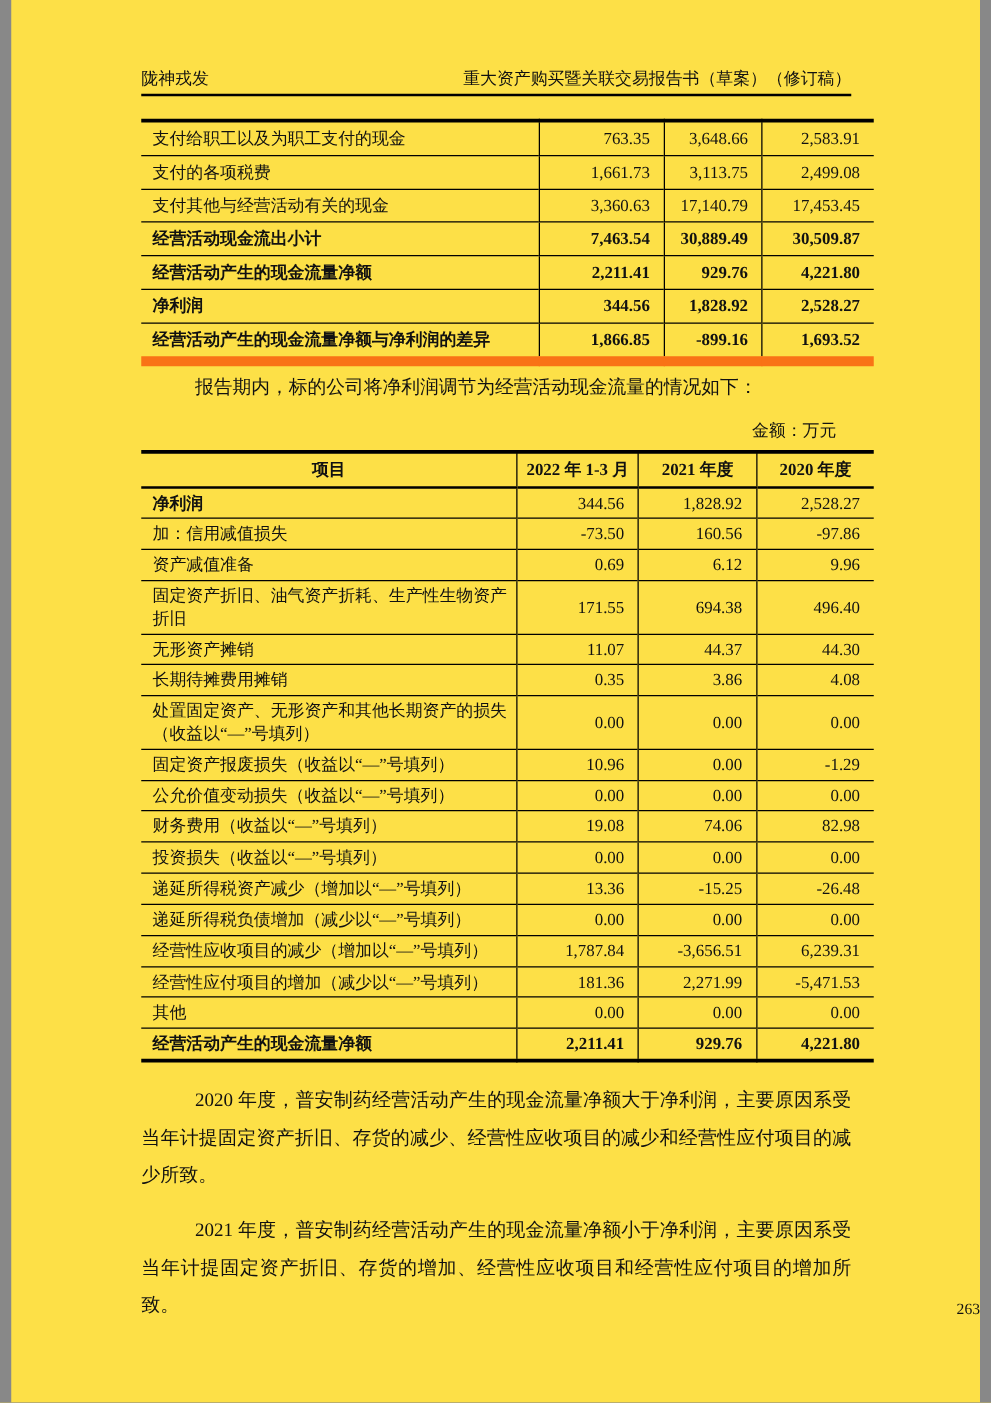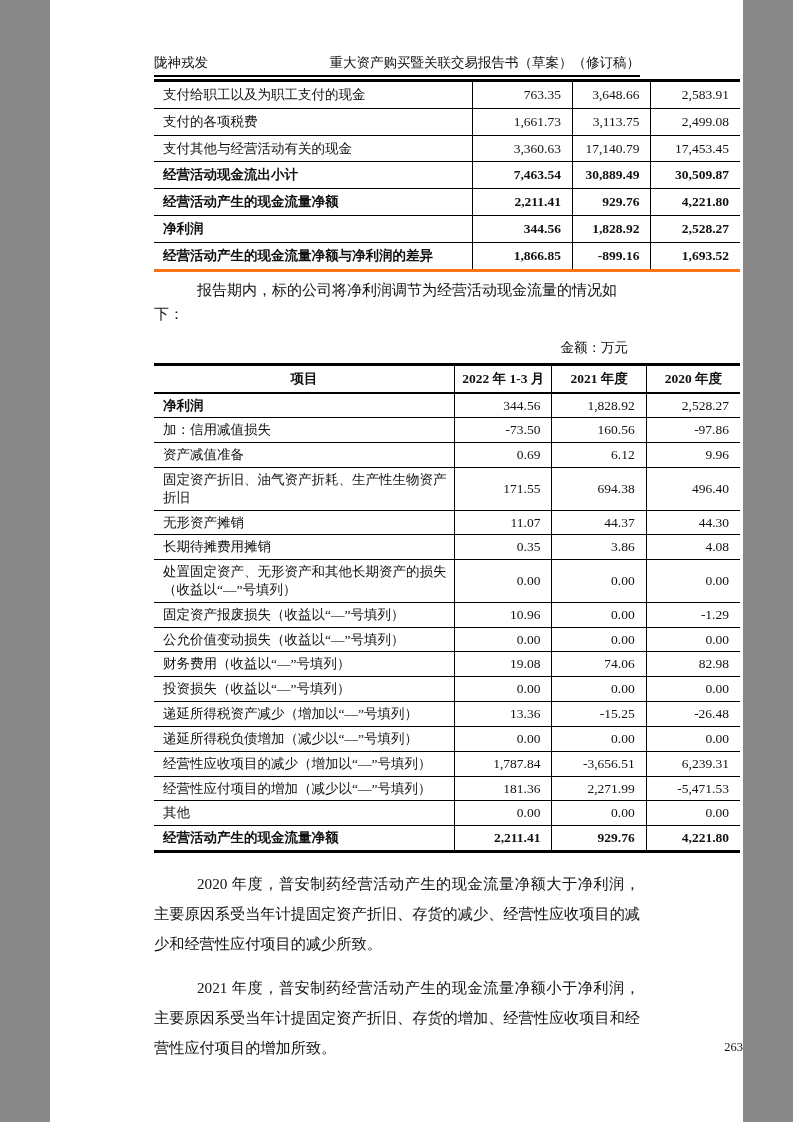--- a/index.html
+++ b/index.html
@@ -1,20 +1,20 @@
 <!DOCTYPE html>
 <html><head>
 <meta charset="utf-8">
 <style>
   html,body{margin:0;padding:0;background:#888;}
   .page{
     position:relative;
-    width:693px;height:1122px;
+    width:775px;height:1122px;
     margin:0 auto;
-    background:#ffffff;
+    background:#fde047;
     color:#111;
     font-family:"Liberation Serif","DejaVu Serif",serif;
     overflow:hidden;
     box-sizing:border-box;
   }
   
   .doc-header{
     margin:54px 103px 0 104px;
     display:flex;justify-content:space-between;align-items:flex-end;
     font-size:13.5px;line-height:17px;
@@ -23,21 +23,21 @@
   }
   
   table{
     border-collapse:collapse;
     width:586px;
     margin:0 103px 0 104px;
     font-size:13.5px;
     line-height:1.32;
     table-layout:fixed;
   }
-  #table1{margin-top:2px;border-top:3px solid #000;border-bottom:3px solid #f97316;}
+  #table1{margin-top:18px;border-top:3px solid #000;border-bottom:8px solid #f97316;}
   #table2{margin-top:6px;border-top:3px solid #000;border-bottom:3px solid #000;}
   td,th{
     border-top:1px solid #000;
     vertical-align:middle;
     font-weight:normal;
   }
   tr:first-child>td, thead th{border-top:none;}
   td+td, th+th{border-left:1px solid #000;}
   #table2 thead th{
     border-bottom:2px solid #000;
@@ -54,20 +54,21 @@
   
   #table1 col.c1{width:54.3%} #table1 col.c2{width:17.1%}
   #table1 col.c3{width:13.4%} #table1 col.c4{width:15.2%}
   #table2 col.c1{width:51.3%} #table2 col.c2{width:16.6%}
   #table2 col.c3{width:16.1%} #table2 col.c4{width:16.0%}
   
   .intro{
     margin:6px 103px 0 104px;
     font-size:15px;line-height:24px;
     text-indent:43px;
+    font-family:Liberation Mono, monospace;
   }
   .unit-note{
     margin:13px 103px 0 104px;
     font-size:13.5px;
     text-align:right;
     padding-right:12px;
   }
   .para{
     margin:14px 103px 0 104px;
     font-size:15.2px;

